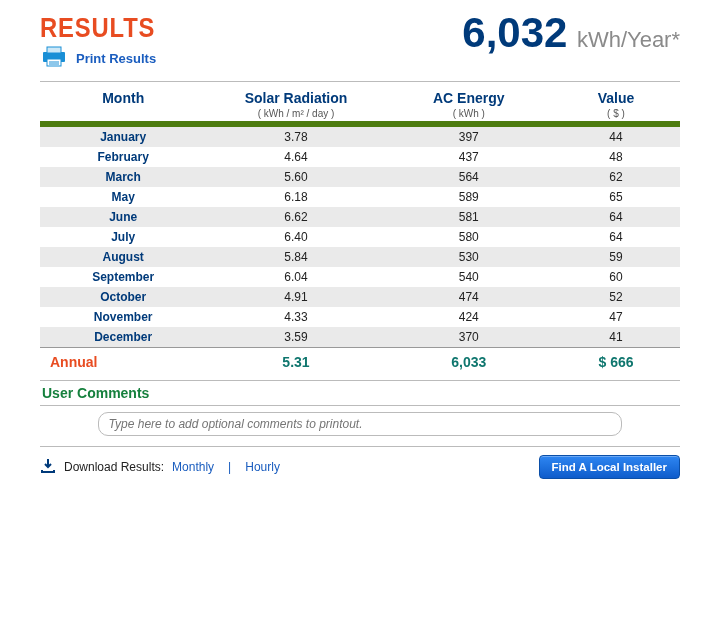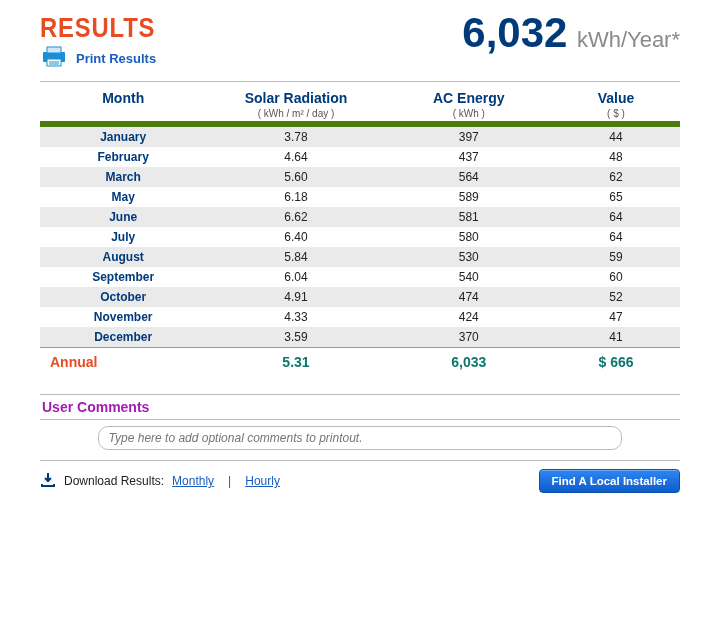--- a/index.html
+++ b/index.html
@@ -104,27 +104,27 @@
   tr.annual td {
     color: #0f766e;
     font-weight: bold;
     font-size: 14px;
     background: #ffffff !important;
     border-top: 1px solid #999;
     padding: 6px;
   }
   tr.annual td.month { color: #E84C21; text-align: left; padding-left: 10px;}
   .comments-head {
-    color: #a21caf;
+    color: #15803d;
     font-weight: bold;
     font-size: 14px;
     border-top: 1px solid #bbb;
     border-bottom: 1px solid #bbb;
     padding: 4px 2px;
-    margin-top: 18px;
+    margin-top: 4px;
   }
   .comment-input {
     width: 82%;
     margin: 6px auto 2px auto;
     display: block;
     border: 1px solid #bbb;
     border-radius: 10px;
     padding: 4px 10px;
     font-style: italic;
     color: #888;
@@ -134,21 +134,21 @@
   .footer {
     display: flex;
     align-items: center;
     justify-content: space-between;
     border-top: 1px solid #bbb;
     margin-top: 10px;
     padding-top: 8px;
   }
   .dl-row { display: flex; align-items: center; gap: 8px; font-size: 12px; }
   .dl-label { color: #222; }
-  .dl-link { color: #1A5DBF; text-decoration: underline; cursor: pointer; }
+  .dl-link { color: #1A5DBF; cursor: pointer; }
   .dl-sep { color: #1A5DBF; margin: 0 6px; }
   .find-btn {
     background: linear-gradient(#2E86F2, #0E5CCB);
     color: #fff;
     border: 1px solid #0B4FA8;
     border-radius: 4px;
     padding: 5px 12px;
     font-size: 11.5px;
     font-weight: bold;
     cursor: pointer;

